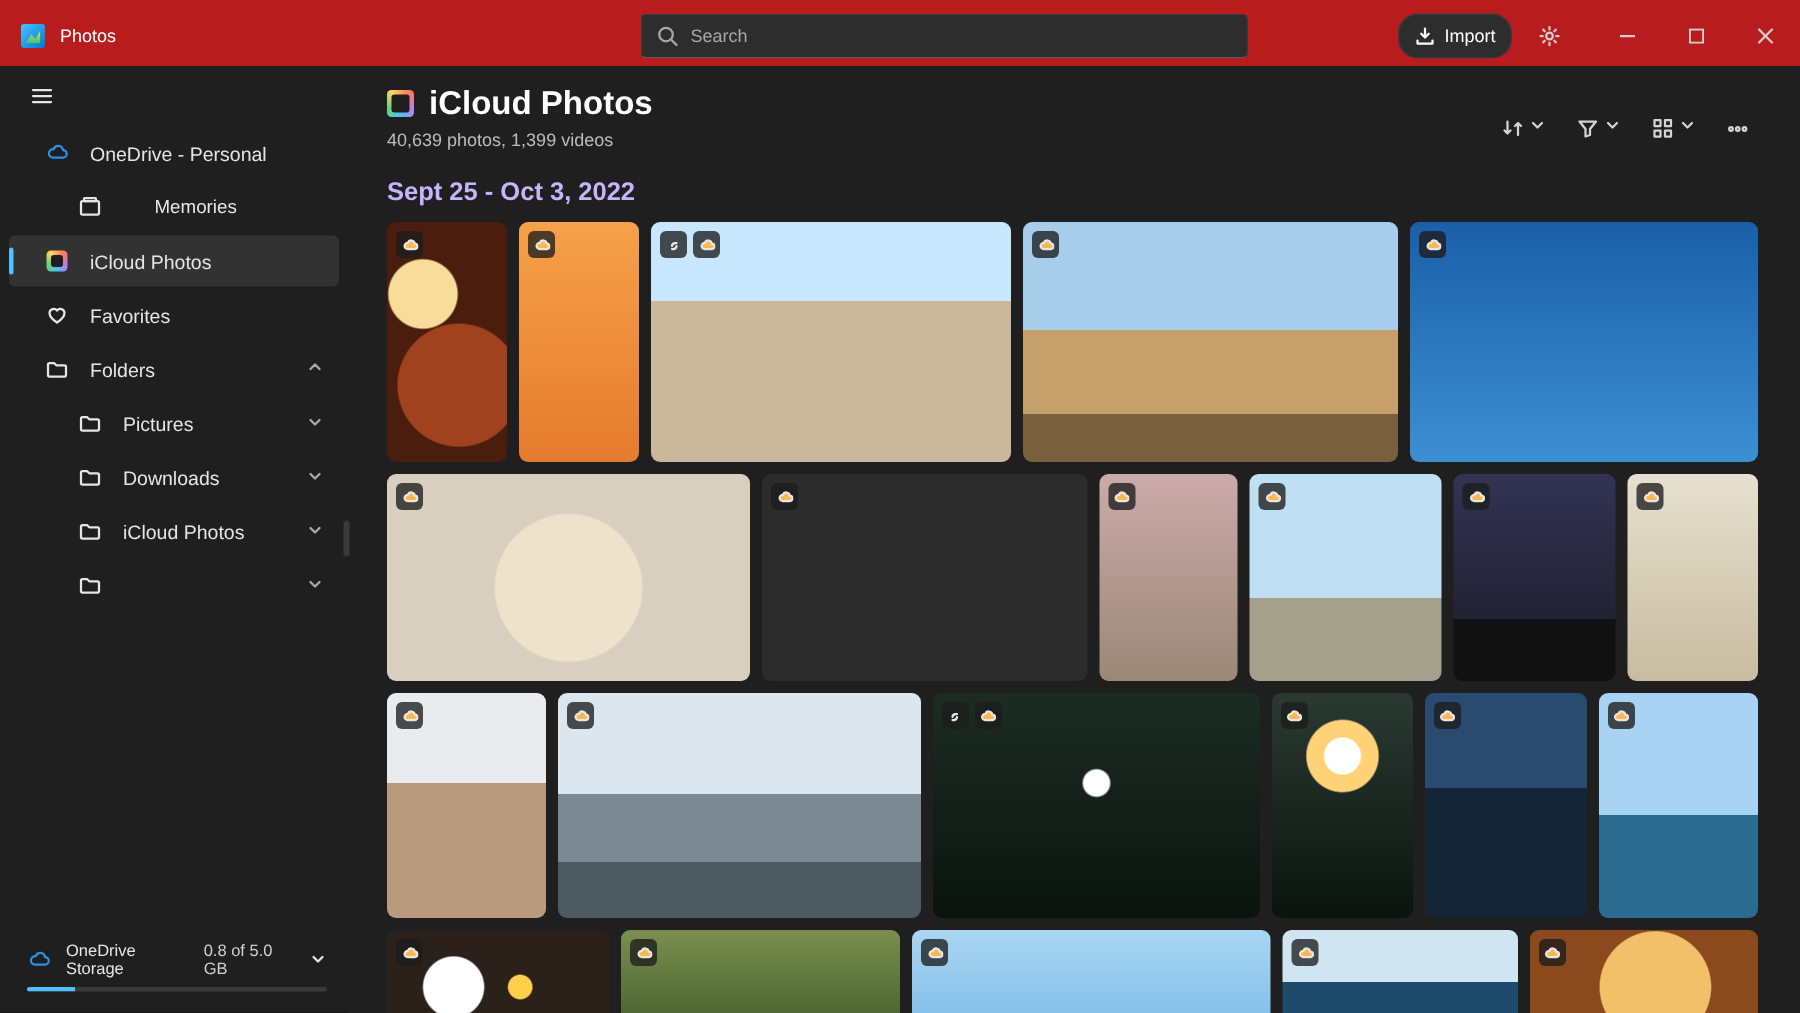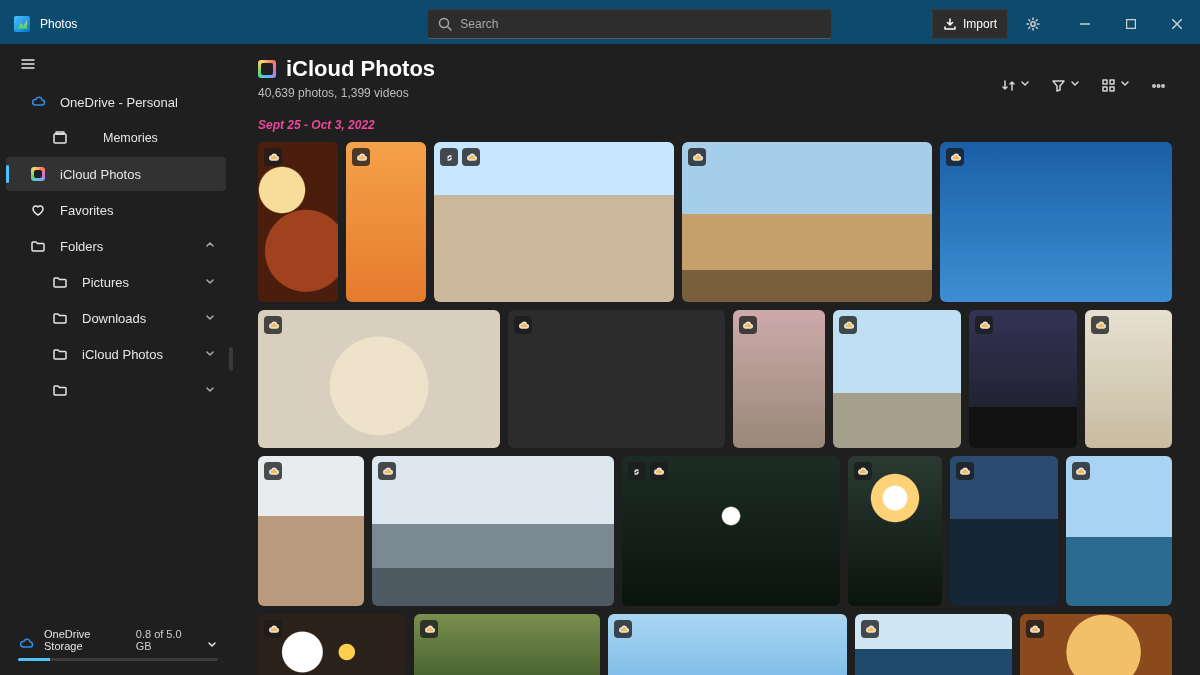--- a/index.html
+++ b/index.html
@@ -19,21 +19,21 @@
     display: flex;
     flex-direction: column;
     position: relative;
   }
   
   .titlebar {
     height: 44px;
     display: flex;
     align-items: center;
     padding: 4px 0 0 14px;
-    background: #0c4a6e;
+    background: #b91c1c;
     gap: 10px;
   }
   .app-icon {
     width: 16px; height: 16px;
     background: linear-gradient(135deg,#4cc2ff 0%, #0078d4 100%);
     border-radius: 2px;
     position:relative;
   }
   .app-icon::after{
     content:""; position:absolute; inset:3px;
@@ -53,21 +53,21 @@
     align-items: center;
     padding: 0 10px;
     gap: 8px;
     color: #a8a8a8;
   }
   .searchbox svg { width:14px; height:14px; stroke:#a8a8a8; }
   .titlebar-right { margin-left: auto; display:flex; align-items:center; }
   .import-btn {
     background: #2d2d2d;
     border: 1px solid #3a3a3a;
-    border-radius: 0;
+    border-radius: 13px;
     height: 30px;
     padding: 0 10px;
     display:flex; align-items:center; gap:6px;
     color:#fff; font-size:12px;
     margin-right:6px;
   }
   .icon-btn {
     width: 38px; height: 30px;
     display:flex; align-items:center; justify-content:center;
     color:#cfcfcf;
@@ -111,35 +111,35 @@
     width:14px;height:14px;border-radius:3px;
     background: conic-gradient(from 180deg,#4cc2ff,#6dd36b,#ffd36b,#ff7a59,#c678dd,#4cc2ff);
     position:relative;
   }
   .icloud-badge::after{content:"";position:absolute;inset:3px;background:#1f1f1f;border-radius:2px;}
   .sidebar-footer{
     margin-top:auto;
     padding: 10px 14px 14px 18px;
     font-size:11px;
   }
-  .storage-row{display:flex;align-items:flex-end;gap:10px;}
+  .storage-row{display:flex;align-items:center;gap:10px;}
   .storage-val{margin-left:auto;color:#cfcfcf;}
   .storage-bar{height:3px;background:#3a3a3a;border-radius:2px;margin-top:6px;overflow:hidden;}
   .storage-bar>div{height:100%;background:#4cc2ff;width:16%;}
   .resize-handle{position:absolute;right:-1px;top:48%;width:4px;height:24px;background:#3a3a3a;border-radius:2px;}
   
   .main { flex:1; background:#1f1f1f; overflow:auto; padding: 12px 28px 0 26px;}
   .main-header { display:flex; align-items:center; }
   .page-title { display:flex; align-items:center; gap:10px; font-size:22px; font-weight:600; color:#fff;}
   .page-title .icloud-badge{width:18px;height:18px;}
   .page-sub { font-size:12px; color:#bdbdbd; margin-top:4px; margin-bottom:14px;}
   .header-tools{margin-left:auto;display:flex;gap:4px;align-items:center;}
   .tool{height:30px;padding:0 6px;display:flex;align-items:center;gap:4px;color:#d4d4d4;border-radius:4px;}
   .tool svg{width:15px;height:15px;}
-  .date-head{font-size:12px;font-weight:600;margin:4px 0 10px 0;color:#ec4899;font-style:italic;}
+  .date-head{font-size:17px;font-weight:600;margin:4px 0 10px 0;color:#c4b5fd;}
   .grid{display:flex;flex-direction:column;gap:8px;}
   .row{display:flex;gap:8px;}
   .thumb{position:relative;border-radius:6px;overflow:hidden;background:#333;}
   .thumb .badges{position:absolute;top:6px;left:6px;display:flex;gap:4px;}
   .badge{width:18px;height:18px;border-radius:4px;background:rgba(28,28,28,.78);display:flex;align-items:center;justify-content:center;}
   .badge svg{width:11px;height:11px;fill:#ffb64a;}
   .r1 .t1{width:80px;height:160px;}
   .r1 .t2{width:80px;height:160px;}
   .r1 .t3{width:240px;height:160px;}
   .r1 .t4{width:250px;height:160px;}

